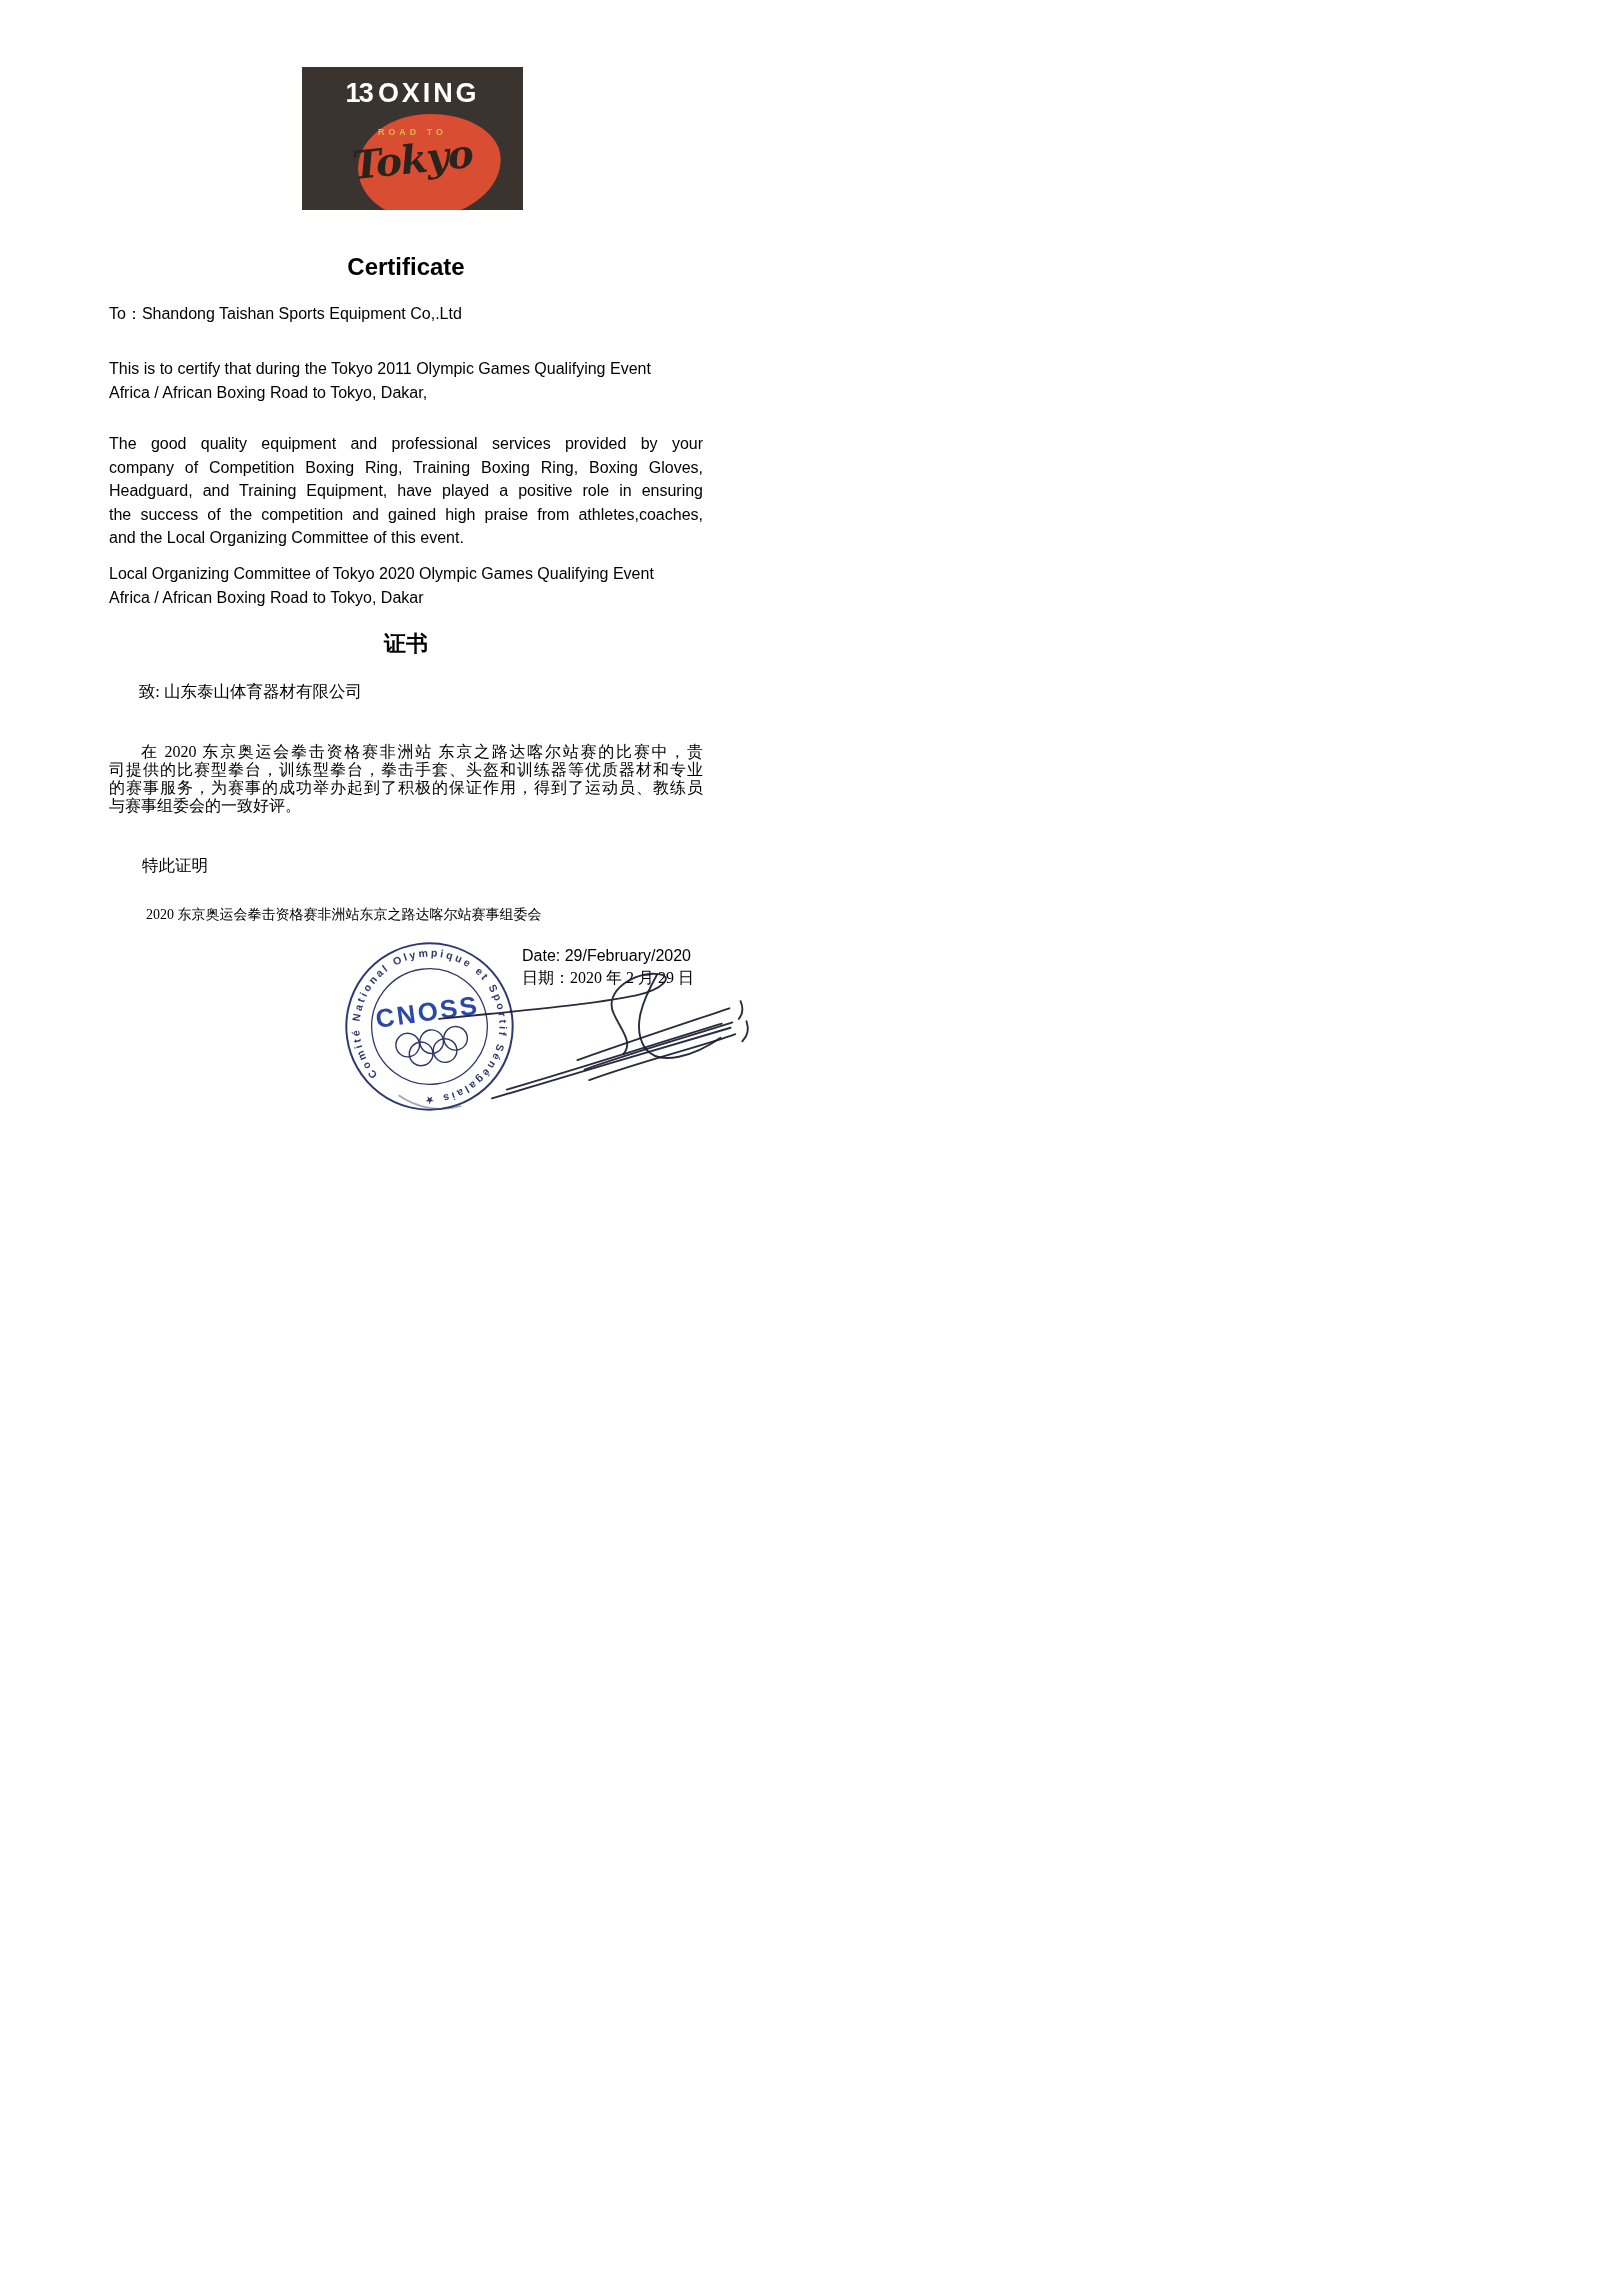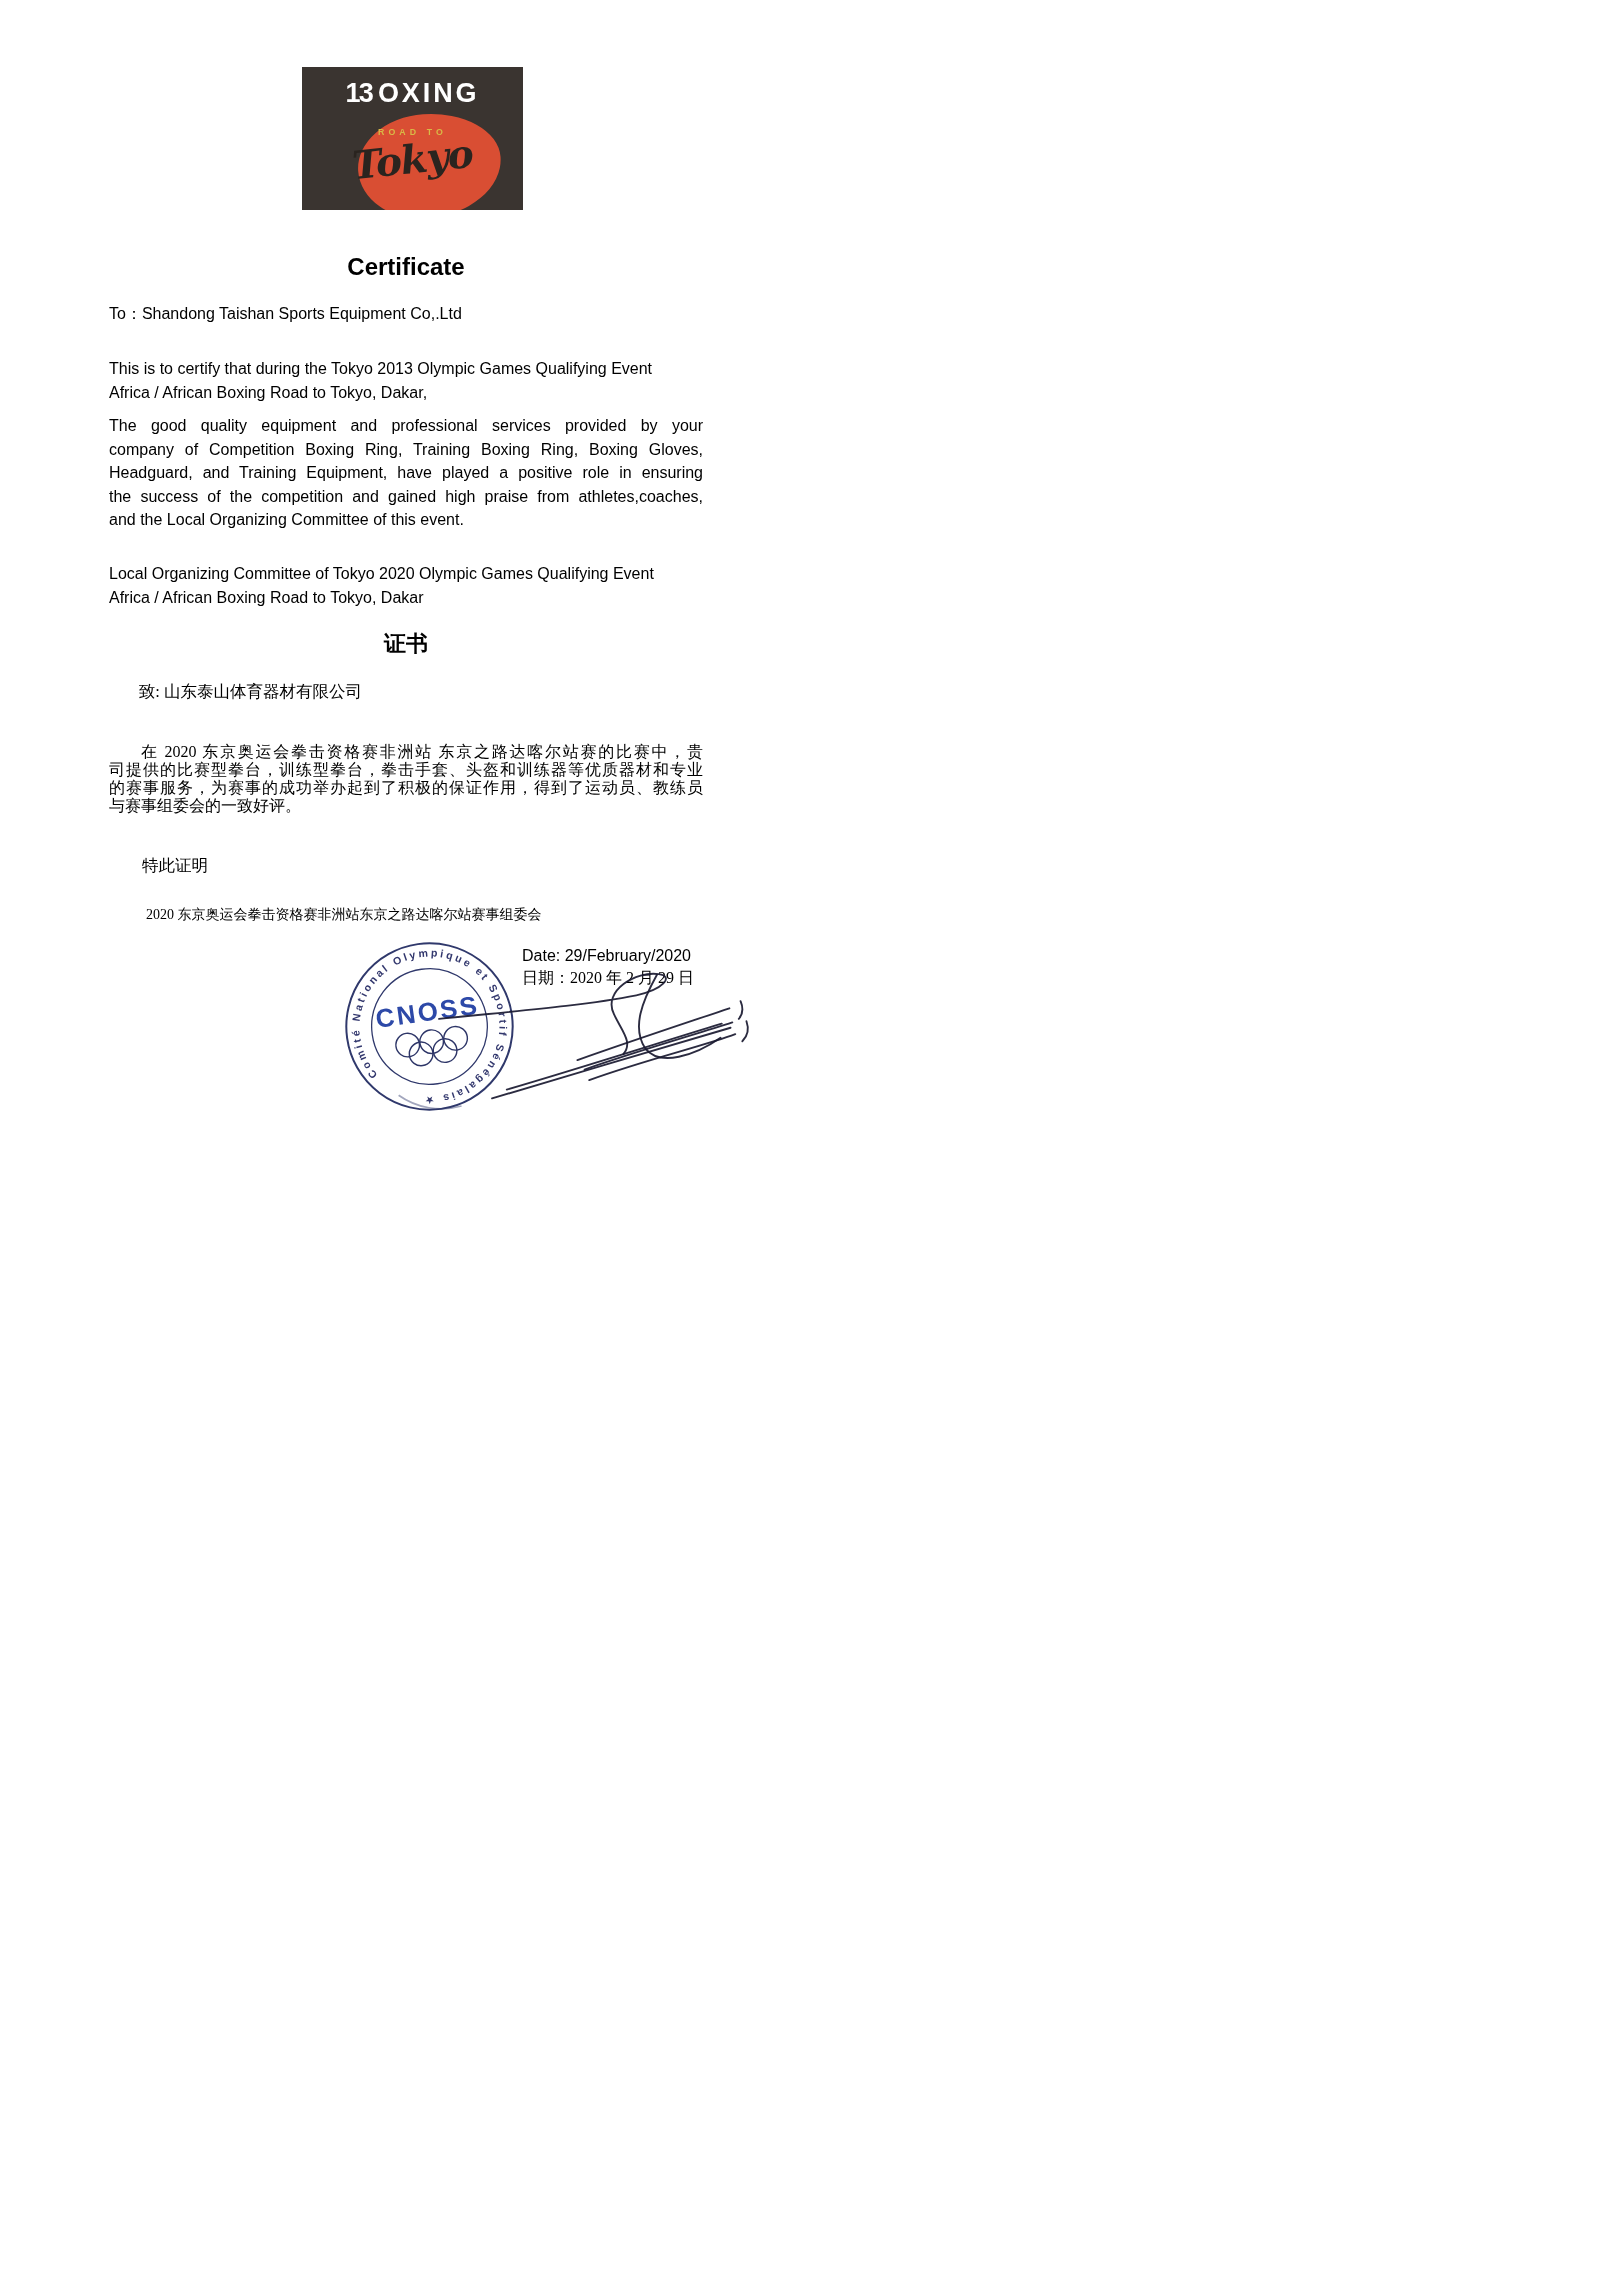--- a/index.html
+++ b/index.html
@@ -18,21 +18,21 @@
   .logo .tokyo{position:absolute;left:0;top:73px;width:100%;text-align:center;color:#2a241f;
                font-family:"DejaVu Serif","Liberation Serif",serif;font-style:italic;font-weight:bold;
                font-size:39px;line-height:1;transform:rotate(-6deg);letter-spacing:-1.2px;}
 
   
   .title{position:absolute;left:0;top:253px;width:100%;text-align:center;
          font-size:24px;font-weight:bold;line-height:28px;}
   .en{font-size:16px;line-height:23.6px;}
   .to-line{position:absolute;left:109px;top:302px;width:594px;}
   .para1{position:absolute;left:109px;top:357px;width:594px;}
-  .para2{position:absolute;left:109px;top:414px;width:594px;}
+  .para2{position:absolute;left:109px;top:432px;width:594px;}
   .para3{position:absolute;left:109px;top:562px;width:594px;}
   .jline{text-align:justify;text-align-last:justify;}
   .jline-last{text-align:right;text-align-last:left;}
 
   
   .zh{font-family:"Liberation Serif","DejaVu Serif",serif;}
   .zh-title{position:absolute;left:0;top:631px;width:100%;text-align:center;
             font-size:22px;font-weight:bold;line-height:26px;}
   .zh-to{position:absolute;left:109px;top:681px;width:594px;font-size:16.5px;text-indent:1.8em;}
   .zh-para{position:absolute;left:109px;top:743px;width:594px;font-size:16px;line-height:18px;}
@@ -68,21 +68,21 @@
     <div class="boxing"><span class="gloveb">13</span><span>OXING</span></div>
     <div class="roadto">ROAD TO</div>
     <div class="tokyo">Tokyo</div>
   </div>
 
   <div class="title">Certificate</div>
 
   <div class="to-line en">To：Shandong Taishan Sports Equipment Co,.Ltd</div>
 
   <div class="para1 en">
-    <div>This is to certify that during the Tokyo 2013 Olympic Games Qualifying Event</div>
+    <div>This is to certify that during the Tokyo 2011 Olympic Games Qualifying Event</div>
     <div>Africa / African Boxing Road to Tokyo, Dakar,</div>
   </div>
 
   <div class="para2 en">
     <div class="jline">The good quality equipment and professional services provided by your</div>
     <div class="jline">company of Competition Boxing Ring, Training Boxing Ring, Boxing Gloves,</div>
     <div class="jline">Headguard, and Training Equipment, have played a positive role in ensuring</div>
     <div class="jline">the success of the competition and gained high praise from athletes,coaches,</div>
     <div class="jline-last">and the Local Organizing Committee of this event.</div>
   </div>

